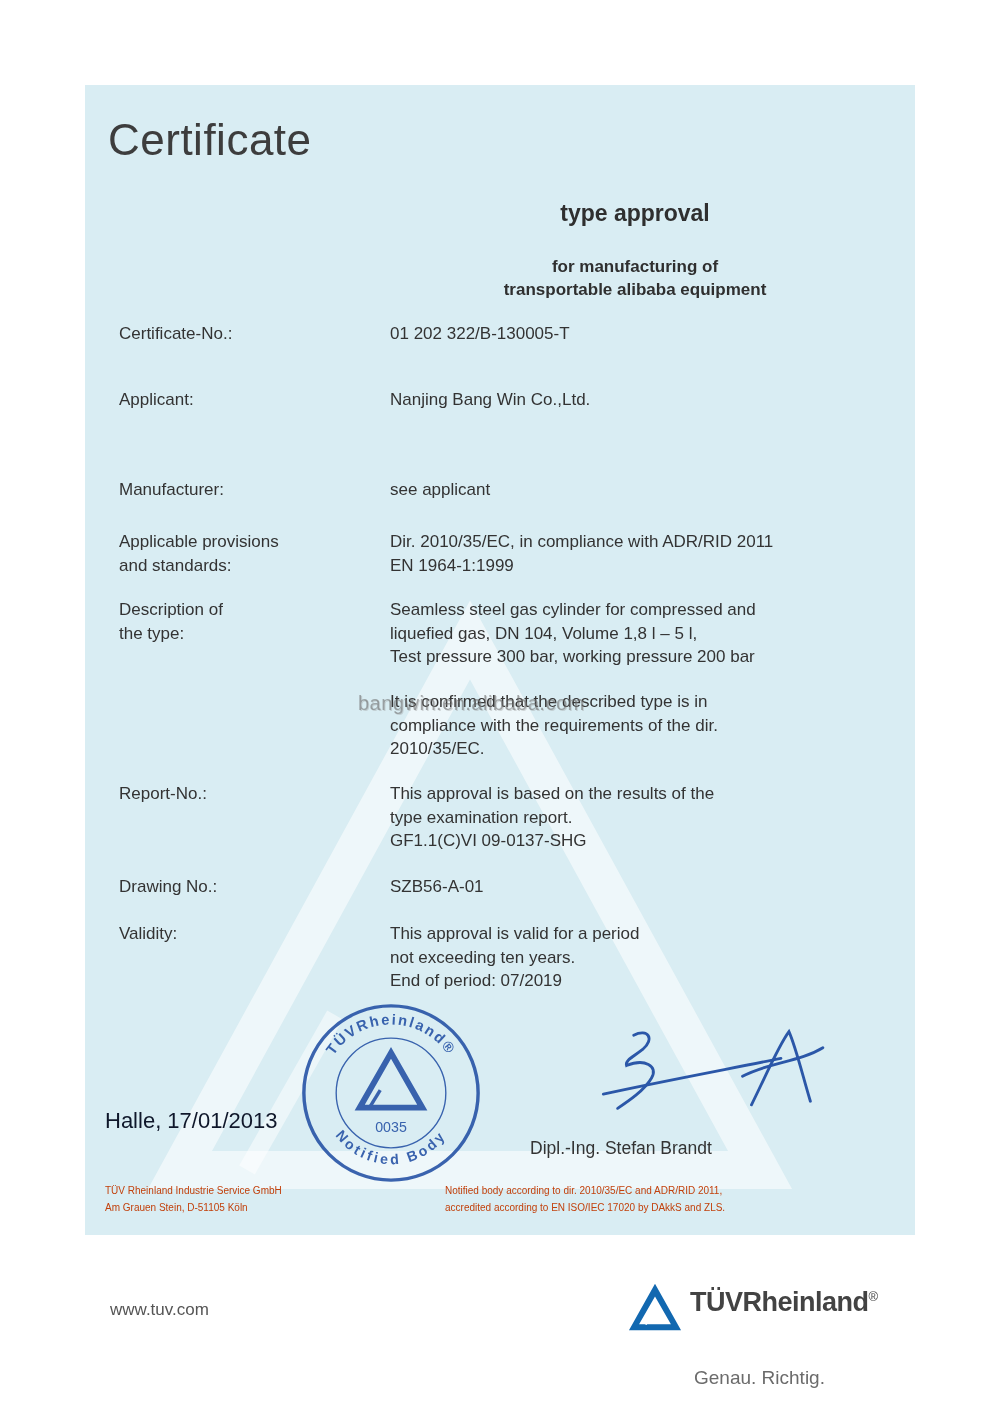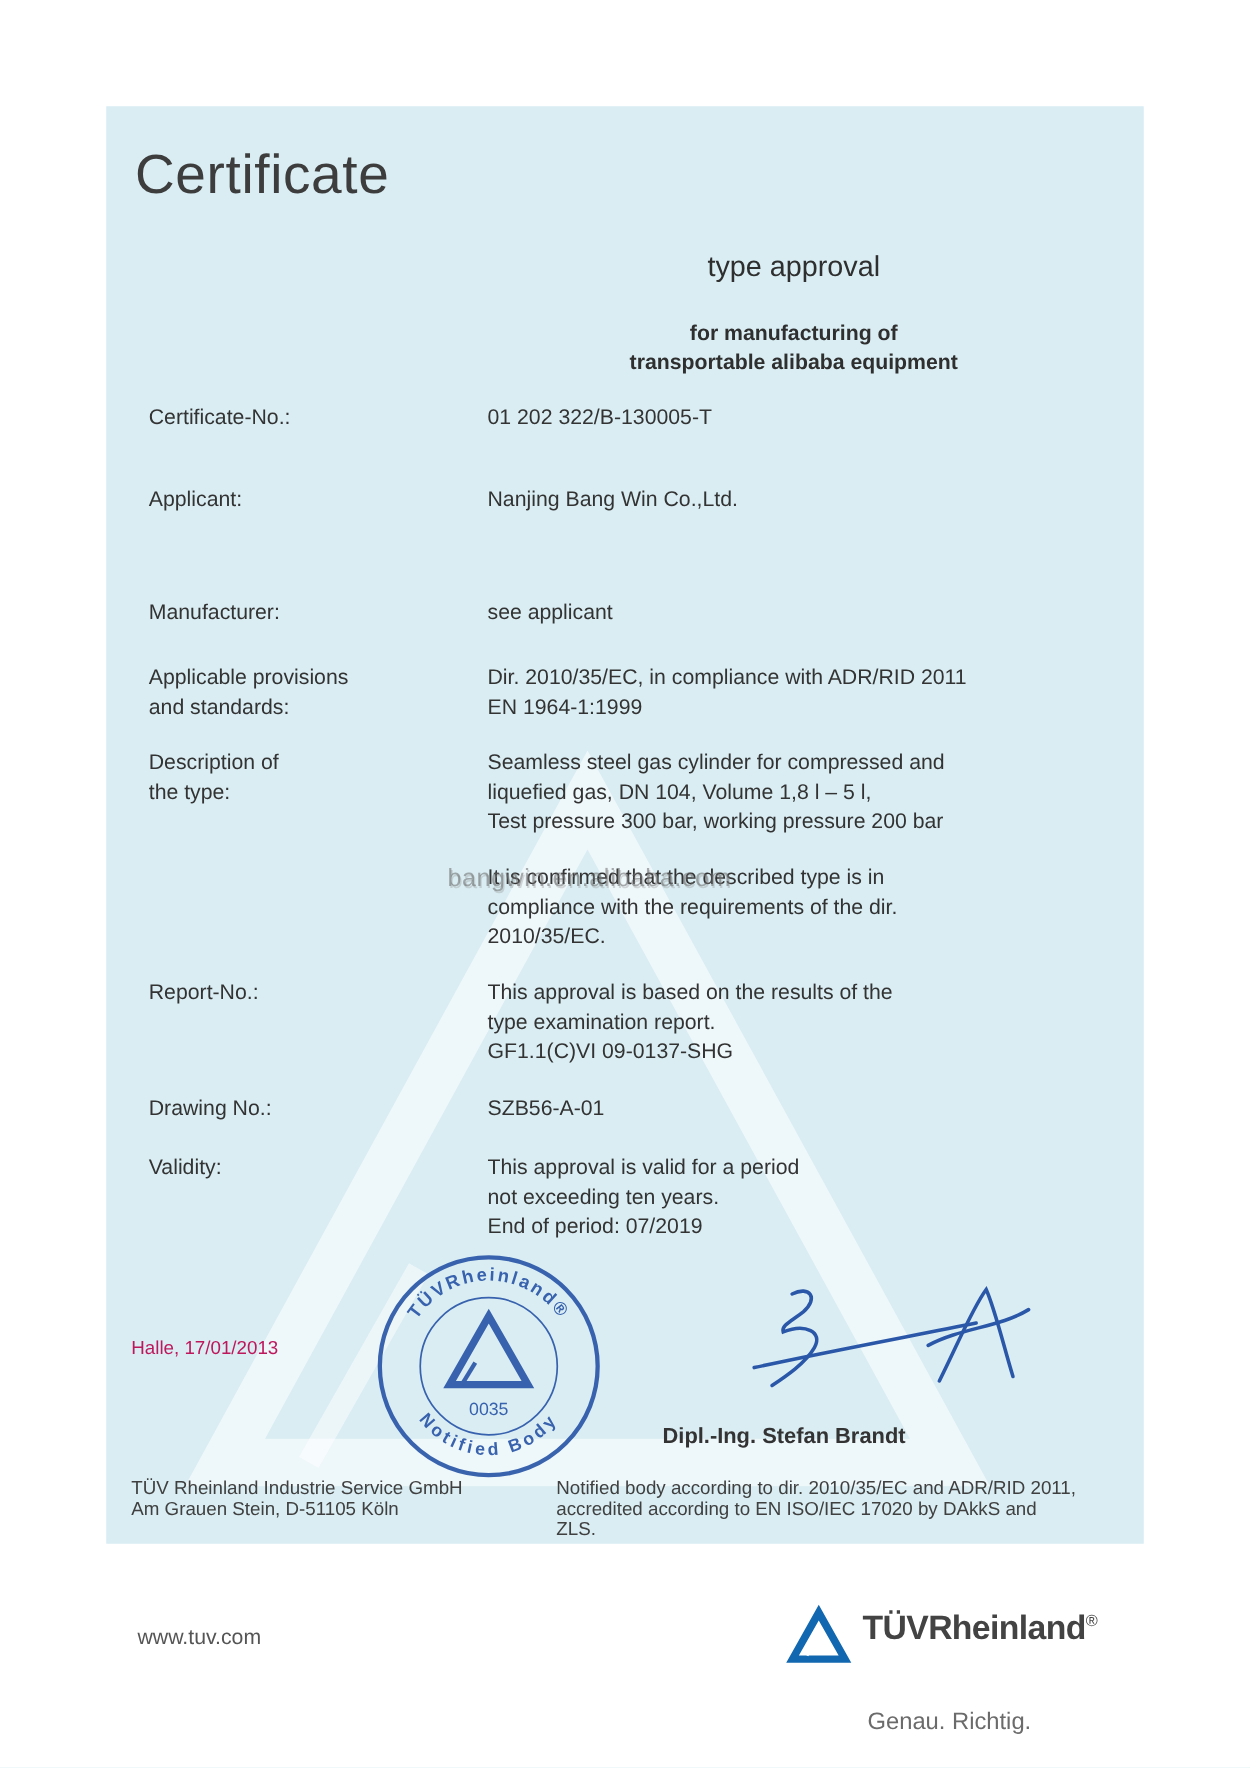--- a/index.html
+++ b/index.html
@@ -15,39 +15,39 @@
   .panel {
     position:absolute; left:85px; top:85px; width:830px; height:1150px;
     background:#d9edf3;
   }
   .bg-triangle { position:absolute; left:85px; top:85px; width:830px; height:1150px; pointer-events:none; }
   .abs { position:absolute; }
   .pre { white-space:pre-line; }
 
   .title { left:108px; top:115px; font-size:44px; color:#3d3d3d; letter-spacing:0.5px; font-weight:400; }
   .doctype-wrap { left:380px; top:200px; width:510px; text-align:center; }
-  .doctype { font-size:23px; font-weight:400; color:#2f2f2f;text-align:right; }
+  .doctype { font-size:23px; font-weight:700; color:#2f2f2f;text-align:right; }
   .docsub { left:380px; top:255px; width:510px; text-align:center; font-size:17px; font-weight:700; line-height:23px; color:#2f2f2f; }
 
   .row { position:absolute; left:105px; width:800px; font-size:17px; line-height:23.5px; color:#333; }
   .row .lbl { position:absolute; left:0; top:0; width:275px;margin-left:14px; }
   .row .val { position:absolute; left:285px; top:0; width:510px; }
 
   .wm-alibaba {
     left:358px; top:692px; font-size:20px; color:rgba(105,105,105,0.55);
     letter-spacing:0.5px; text-shadow:1px 1px 0 rgba(150,150,150,0.35);
   }
 
   .stamp { left:298px; top:1000px; width:186px; height:186px; opacity:0.92; }
   .signature { left:598px; top:1018px; width:232px; height:104px; }
 
-  .place-date { left:105px; top:1070px; font-size:15px; color:#be185d; }
-  .signer { left:530px; top:1138px; font-size:17.5px; color:#333;font-weight:bold; }
+  .place-date { left:105px; top:1108px; font-size:22px; color:#0f172a; }
+  .signer { left:530px; top:1138px; font-size:17.5px; color:#333; }
 
-  .smallprint { font-size:15px; line-height:16.5px; color:#404040; }
+  .smallprint { font-size:10px; line-height:16.5px; color:#c2410c; }
   .smallprint-left { left:105px; top:1183px; width:300px; }
   .smallprint-right { left:445px; top:1183px; width:420px; }
 
   .footer-site { left:110px; top:1300px; font-size:17px; color:#555555; }
   .footer-logo { left:628px; top:1282px; width:54px; height:50px; }
   .footer-brand { left:690px; top:1287px; font-size:27px; font-weight:700; color:#434343; letter-spacing:-0.5px; }
   .footer-brand sup { font-size:13px; font-weight:400; }
   .footer-tagline { left:694px; top:1323px; font-size:19px; color:#6b6b6b;margin-top:44px; }
 </style>
 </head>

